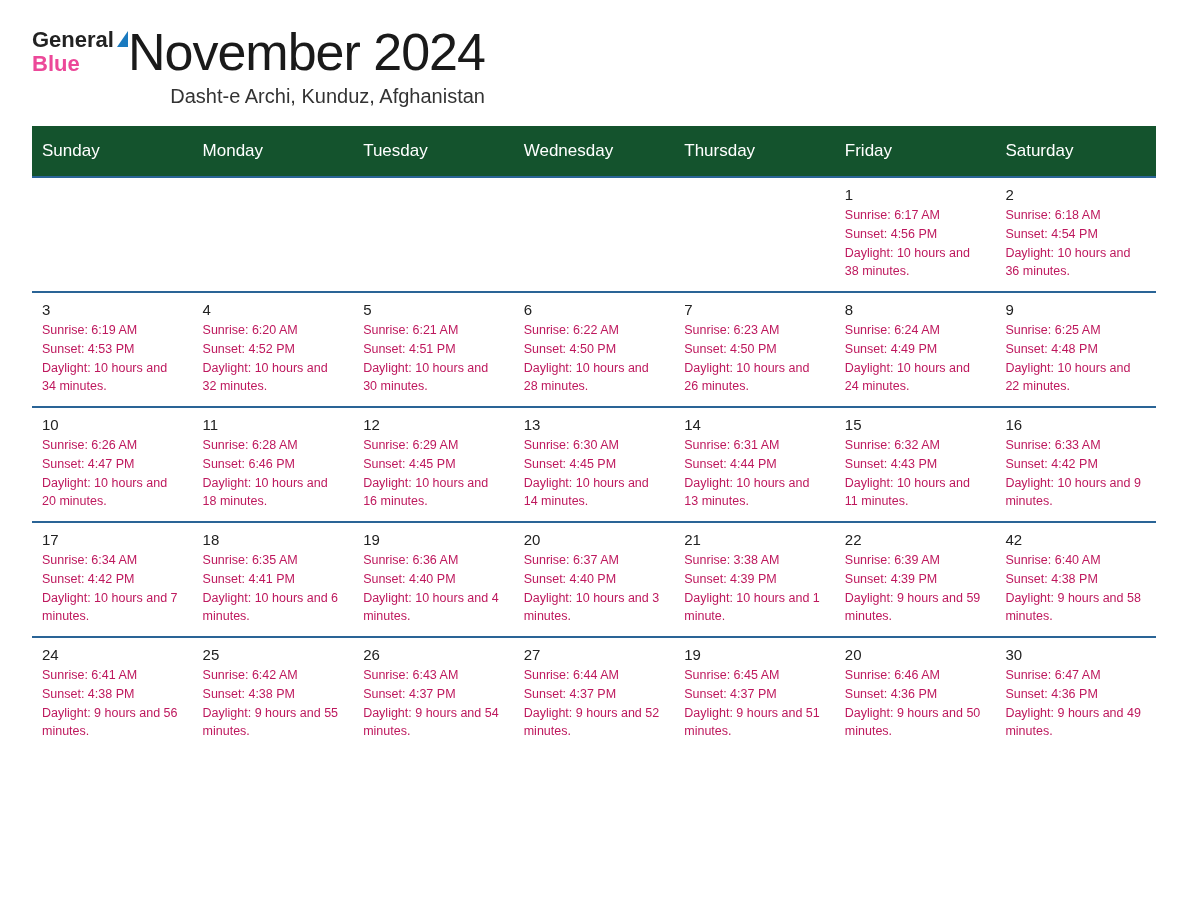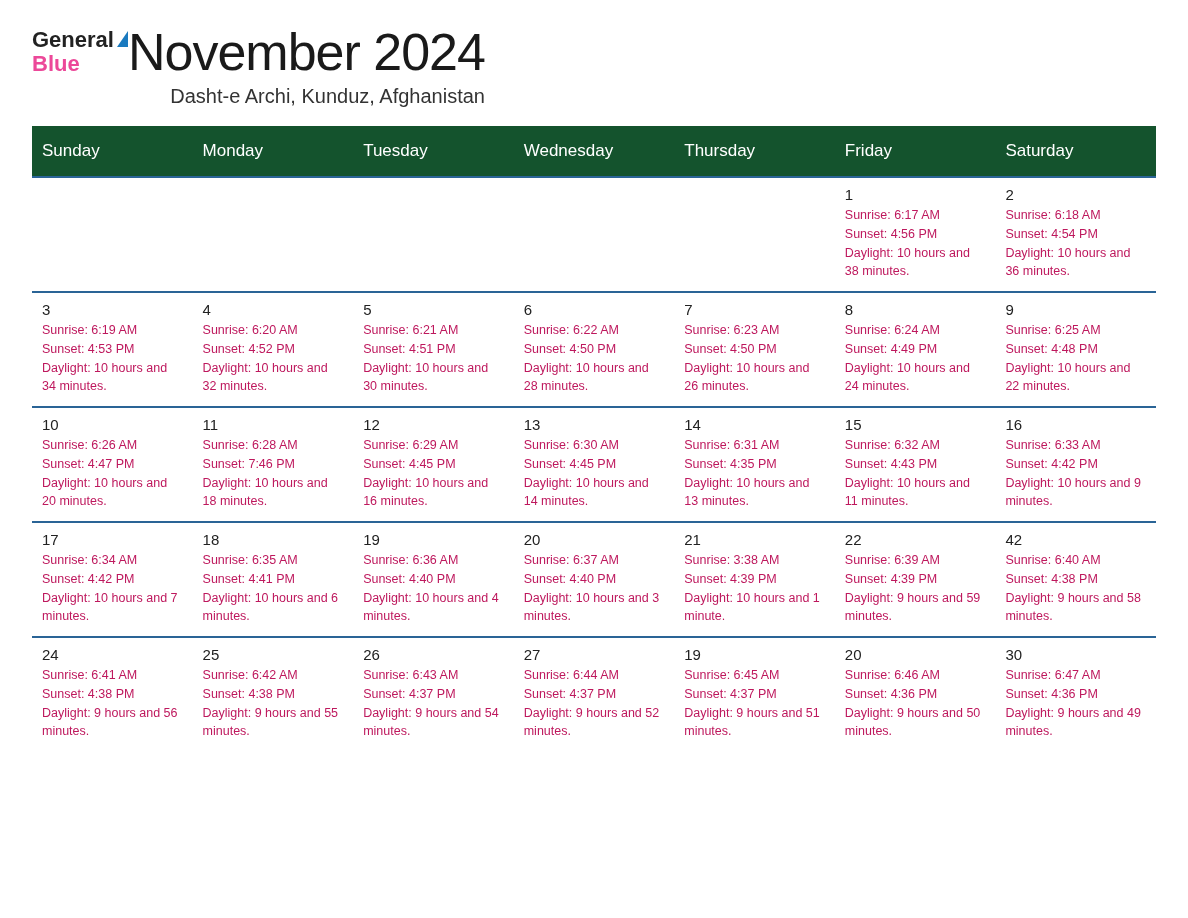--- a/index.html
+++ b/index.html
@@ -208,39 +208,39 @@
       <tr>
         <td>
           <span class="day-number">10</span>
           <div class="day-info">Sunrise: 6:26 AM
 Sunset: 4:47 PM
 Daylight: 10 hours and 20 minutes.</div>
         </td>
         <td>
           <span class="day-number">11</span>
           <div class="day-info">Sunrise: 6:28 AM
-Sunset: 7:46 PM
+Sunset: 6:46 PM
 Daylight: 10 hours and 18 minutes.</div>
         </td>
         <td>
           <span class="day-number">12</span>
           <div class="day-info">Sunrise: 6:29 AM
 Sunset: 4:45 PM
 Daylight: 10 hours and 16 minutes.</div>
         </td>
         <td>
           <span class="day-number">13</span>
           <div class="day-info">Sunrise: 6:30 AM
 Sunset: 4:45 PM
 Daylight: 10 hours and 14 minutes.</div>
         </td>
         <td>
           <span class="day-number">14</span>
           <div class="day-info">Sunrise: 6:31 AM
-Sunset: 4:35 PM
+Sunset: 4:44 PM
 Daylight: 10 hours and 13 minutes.</div>
         </td>
         <td>
           <span class="day-number">15</span>
           <div class="day-info">Sunrise: 6:32 AM
 Sunset: 4:43 PM
 Daylight: 10 hours and 11 minutes.</div>
         </td>
         <td>
           <span class="day-number">16</span>

